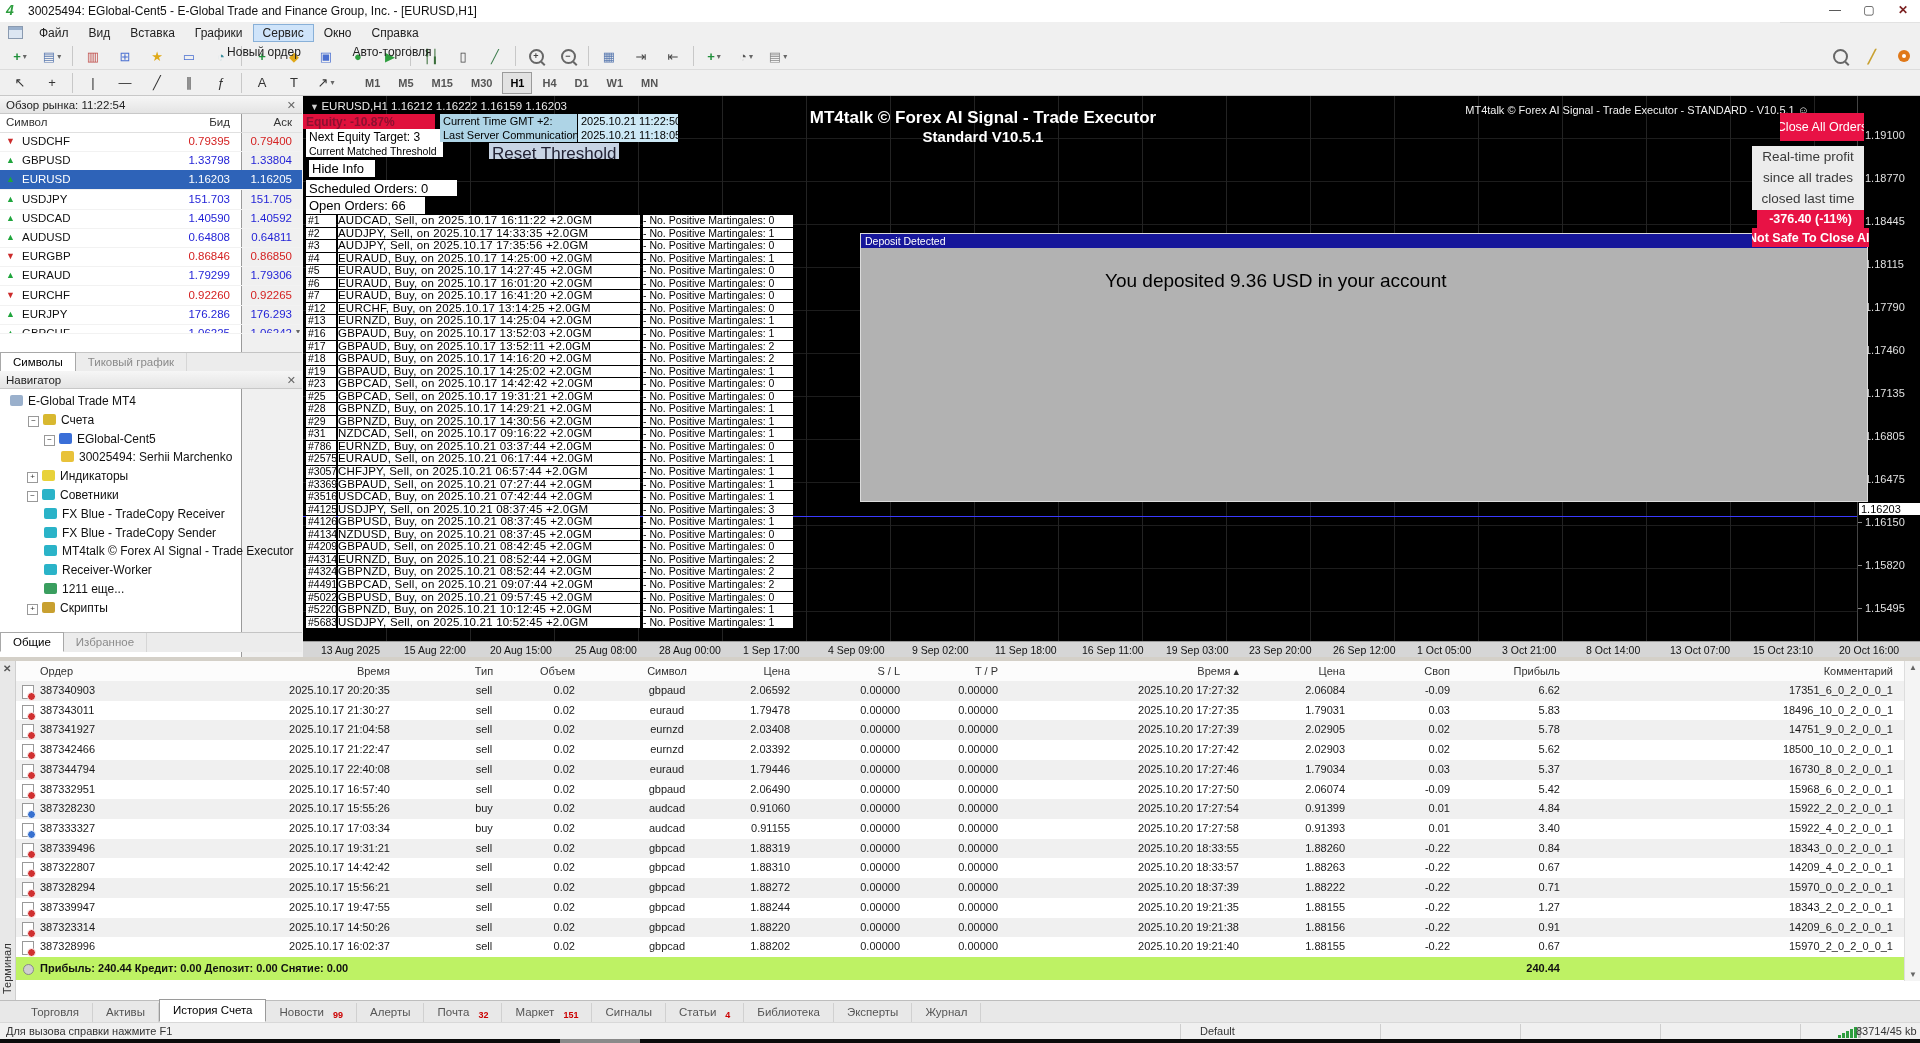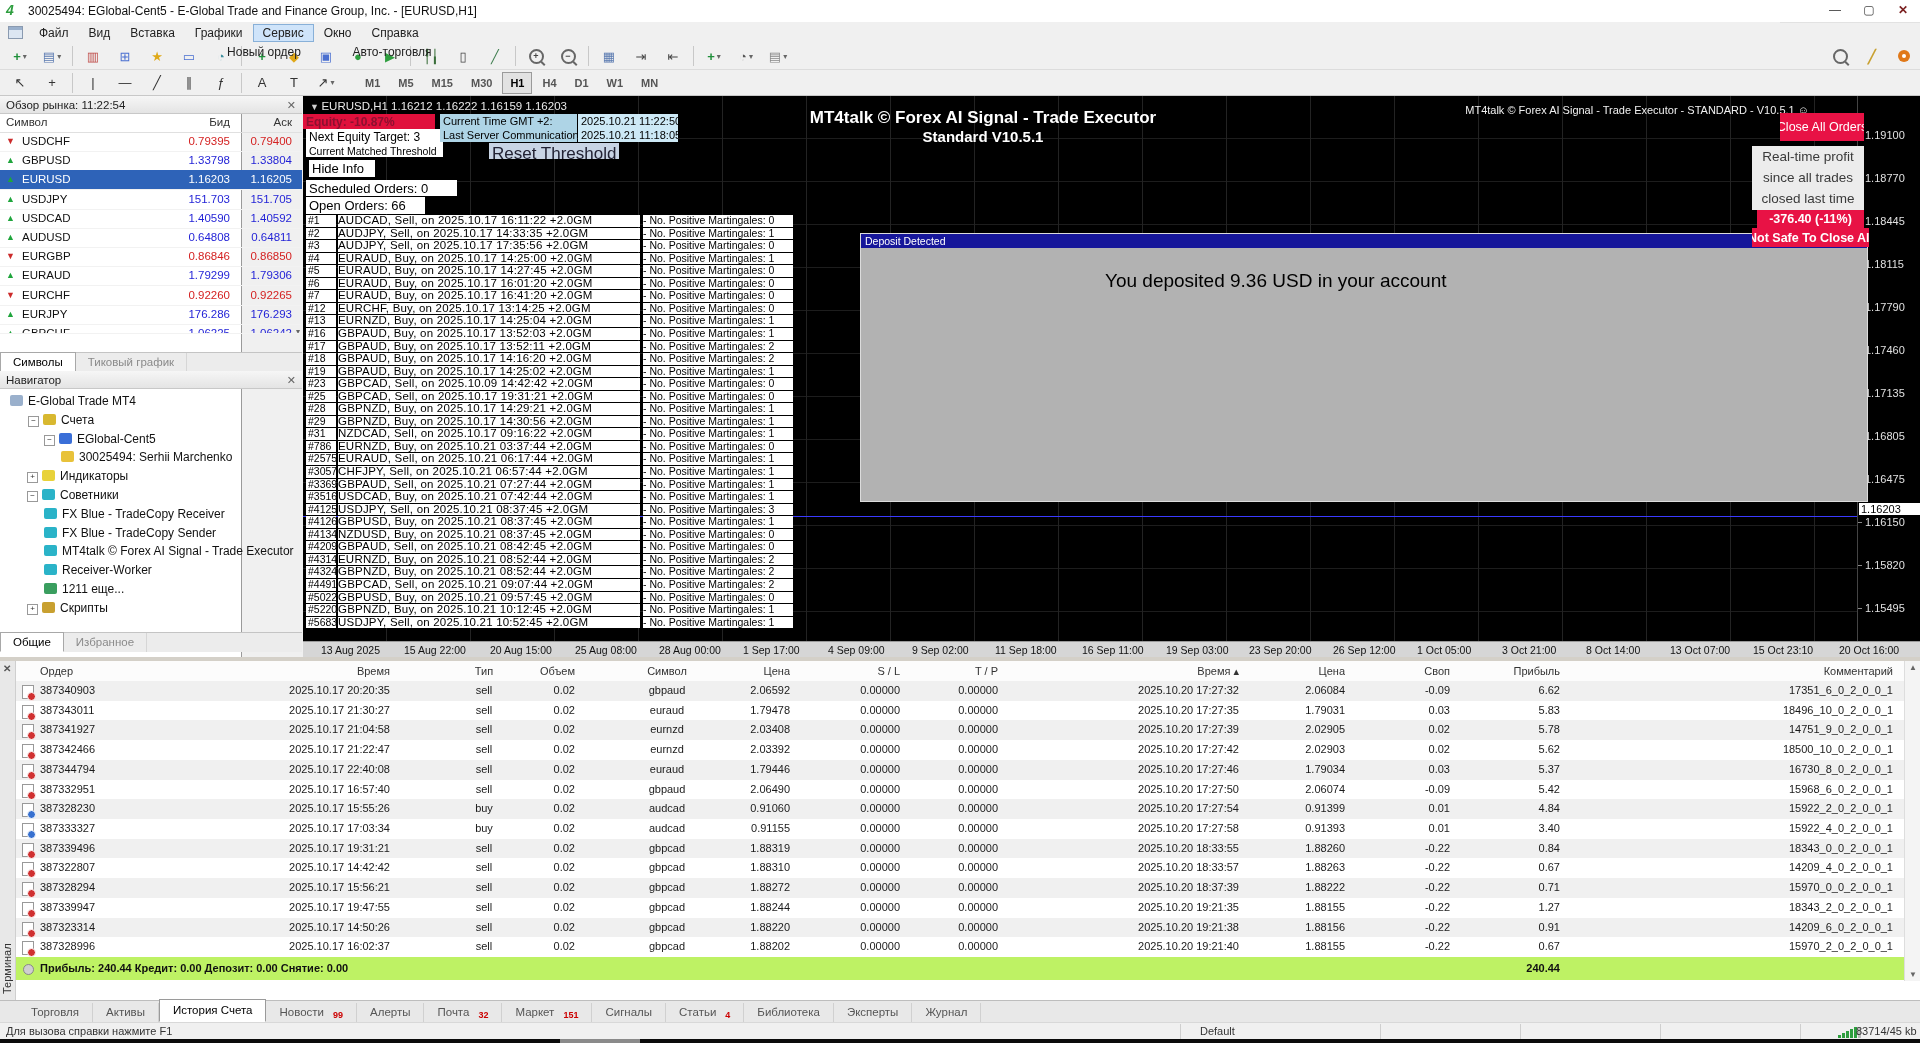--- a/index.html
+++ b/index.html
@@ -498,21 +498,21 @@
           <span class="eotext">GBPAUD, Buy, on 2025.10.17 14:16:20 +2.0GM</span>
           <span class="eomart">- No. Positive Martingales: 2</span>
         </div>
         <div class="eorow" style="top: 269.6px;">
           <span class="eoid">#19</span>
           <span class="eotext">GBPAUD, Buy, on 2025.10.17 14:25:02 +2.0GM</span>
           <span class="eomart">- No. Positive Martingales: 1</span>
         </div>
         <div class="eorow" style="top: 282.15px;">
           <span class="eoid">#23</span>
-          <span class="eotext">GBPCAD, Sell, on 2025.10.09 14:42:42 +2.0GM</span>
+          <span class="eotext">GBPCAD, Sell, on 2025.10.17 14:42:42 +2.0GM</span>
           <span class="eomart">- No. Positive Martingales: 0</span>
         </div>
         <div class="eorow" style="top: 294.7px;">
           <span class="eoid">#25</span>
           <span class="eotext">GBPCAD, Sell, on 2025.10.17 19:31:21 +2.0GM</span>
           <span class="eomart">- No. Positive Martingales: 0</span>
         </div>
         <div class="eorow" style="top: 307.25px;">
           <span class="eoid">#28</span>
           <span class="eotext">GBPNZD, Buy, on 2025.10.17 14:29:21 +2.0GM</span>

